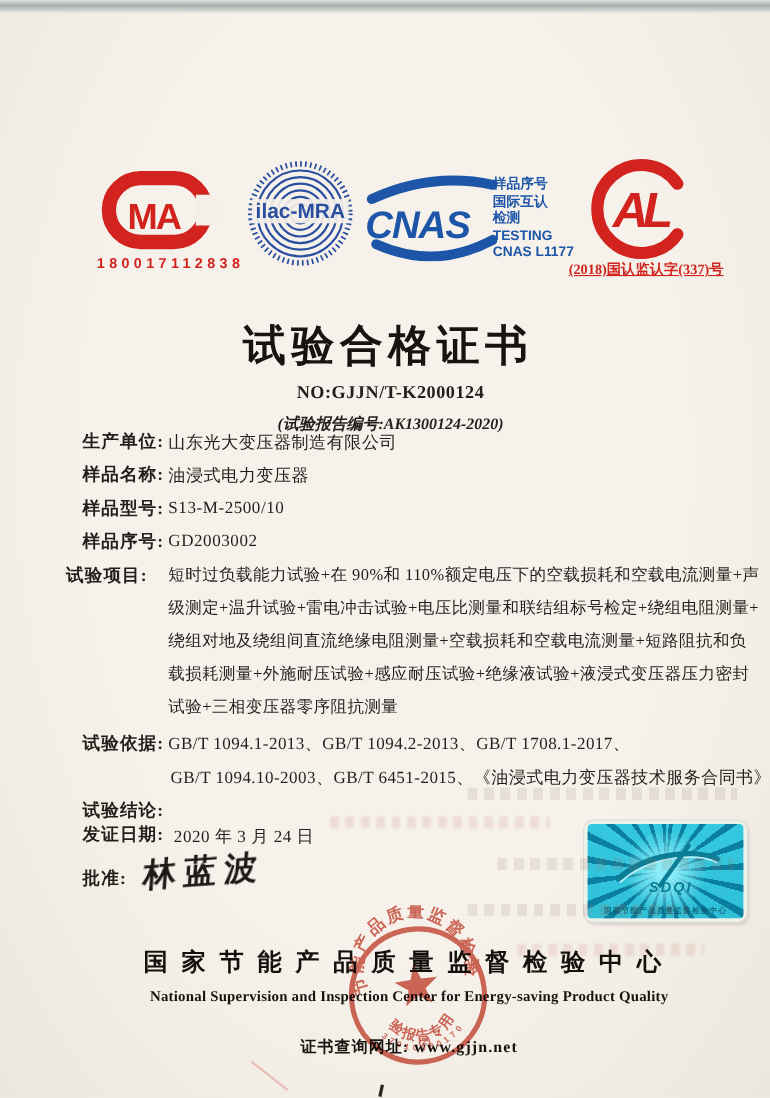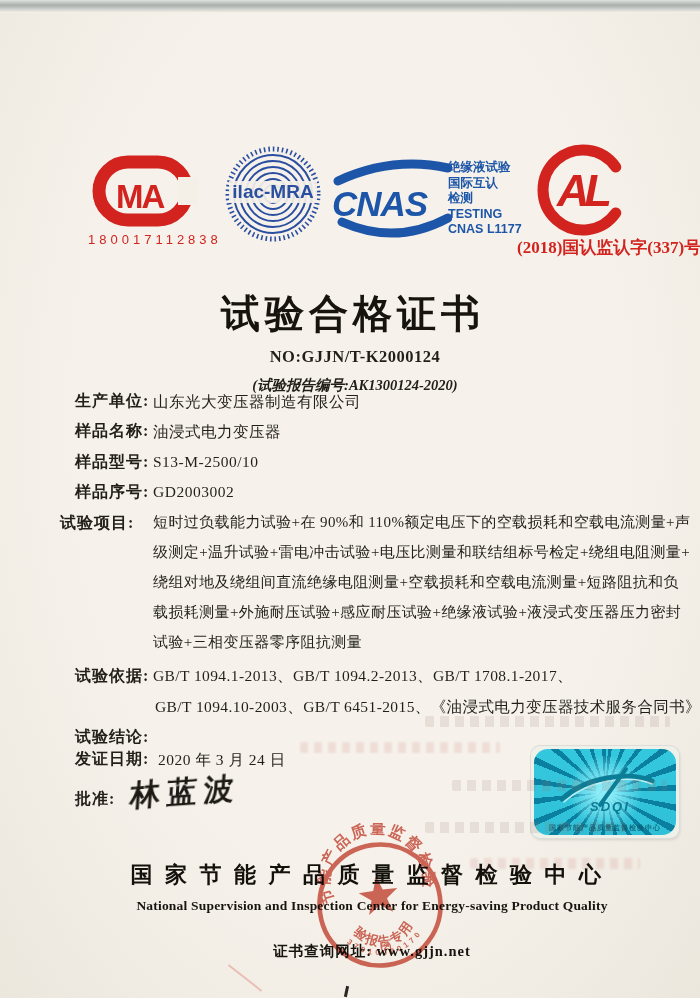--- a/index.html
+++ b/index.html
@@ -13,35 +13,35 @@
   .lab{font-weight:bold;font-size:16px;letter-spacing:1px;}
   .val{font-size:15.5px;font-weight:500;letter-spacing:0.5px;}
   .bodyline{font-size:15px;font-weight:500;letter-spacing:0.4px;}
   .ctr{position:absolute;text-align:center;white-space:nowrap;}
   .title{font-family:"DejaVu Sans","Liberation Sans",sans-serif;font-weight:900;
          font-size:39px;letter-spacing:5px;color:#17130e;}
   .certno{font-weight:bold;font-size:16.5px;letter-spacing:0.5px;}
   .reportno{font-weight:bold;font-size:14.5px;}
   .cnas-info{font-weight:bold;color:#1d56a8;font-size:12.5px;line-height:15.5px;
              font-family:"Liberation Sans","DejaVu Sans",sans-serif;text-align:left;}
-  .cma-num{font-weight:normal;font-size:13px;letter-spacing:4px;color:#d2231f;
+  .cma-num{font-weight:bold;font-size:13px;letter-spacing:4px;color:#d2231f;
            font-family:"Liberation Sans","DejaVu Sans",sans-serif;}
-  .cal-cap{font-weight:600;font-size:17px;color:#d2231f;letter-spacing:0px;}
+  .cal-cap{font-weight:600;font-size:13px;color:#d2231f;letter-spacing:0px;text-decoration:underline;}
   .sig{font-size:30px;font-weight:700;letter-spacing:7px;color:#1d1a16;
        transform:rotate(-4deg) skewX(-8deg);transform-origin:left center;
        filter:blur(0.3px);}
   .footer-cn{font-weight:900;font-size:22px;letter-spacing:12.5px;color:#14110c;}
   .footer-en{font-weight:bold;font-size:13.5px;letter-spacing:0.2px;color:#17140f;}
   .query{font-weight:bold;font-size:14.5px;letter-spacing:1px;color:#17140f;}
   .stampwrap{position:absolute;left:298px;top:823px;width:164px;height:164px;
              mix-blend-mode:multiply;opacity:0.9;}
   .holo-wrap{position:absolute;left:531px;top:746px;width:148px;height:92px;
              background:#eef0ea;border-radius:9px;padding:3px;
              box-shadow:0 0 0 1px #dcddd6, 1px 2px 3px rgba(0,0,0,0.12);box-sizing:border-box;}
-  .holo{position:relative;width:100%;height:100%;border-radius:14px;overflow:hidden;
+  .holo{position:relative;width:100%;height:100%;border-radius:4px;overflow:hidden;
         background:
           radial-gradient(circle at 50% 50%, rgba(150,242,252,0.9) 0 9%, rgba(150,242,252,0) 45%),
           repeating-conic-gradient(from 4deg at 50% 50%, #0a7f9f 0deg 5deg, rgba(10,127,159,0) 5deg 16deg),
           linear-gradient(#34c8de,#2fc0d8);}
   .holo-cap{position:absolute;left:0;right:0;bottom:2px;text-align:center;
         font-size:7px;letter-spacing:1px;color:rgba(8,80,100,0.75);font-weight:bold;}
   .ghost{position:absolute;border-radius:2px;filter:blur(0.7px);
         background:repeating-linear-gradient(90deg, rgba(150,120,112,0.16) 0 9px, rgba(0,0,0,0) 9px 15px);}
   .ghostp{position:absolute;border-radius:2px;filter:blur(0.8px);
         background:repeating-linear-gradient(90deg, rgba(205,130,125,0.18) 0 8px, rgba(0,0,0,0) 8px 14px);}
@@ -88,21 +88,21 @@
   </div>
 
   <div class="abs" style="left:330px;top:156px;">
     <svg width="122" height="82" viewBox="0 0 122 82">
       <path d="M8,25 Q62,0 118,12" fill="none" stroke="#1d56a8" stroke-width="9" stroke-linecap="round"></path>
       <text x="2" y="60" font-size="35" font-weight="800" font-style="italic" letter-spacing="-1" fill="#1d56a8">CNAS</text>
       <path d="M12,66 Q66,90 118,62" fill="none" stroke="#1d56a8" stroke-width="9" stroke-linecap="round"></path>
     </svg>
   </div>
   <div class="abs cnas-info" style="left:448px;top:160px;">
-    <div>绝缘液试验</div>
+    <div>样品序号</div>
     <div>国际互认</div>
     <div>检测</div>
     <div>TESTING</div>
     <div>CNAS L1177</div>
   </div>
 
   <div class="abs" style="left:533px;top:142px;">
     <svg width="110" height="100" viewBox="0 0 110 100">
       <path d="M85.8,25.1 A40,40 0 1 0 85.8,70.9" fill="none" stroke="#d2231f" stroke-width="11" stroke-linecap="round" transform="translate(-3,0)"></path>
       <text x="24" y="64" font-size="45" font-weight="900" font-style="italic" letter-spacing="-5" fill="#d2231f">AL</text>

